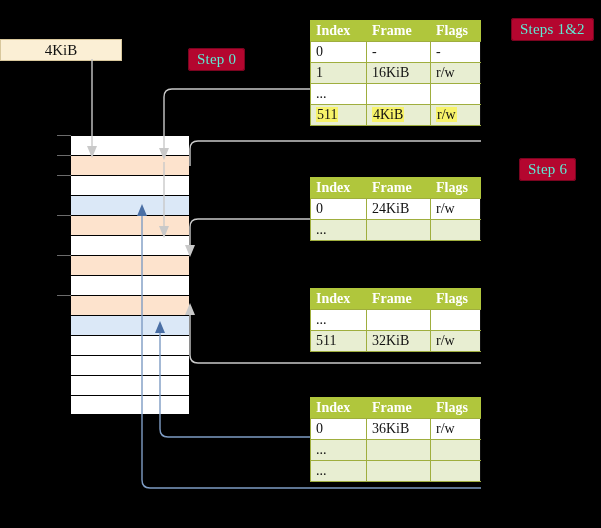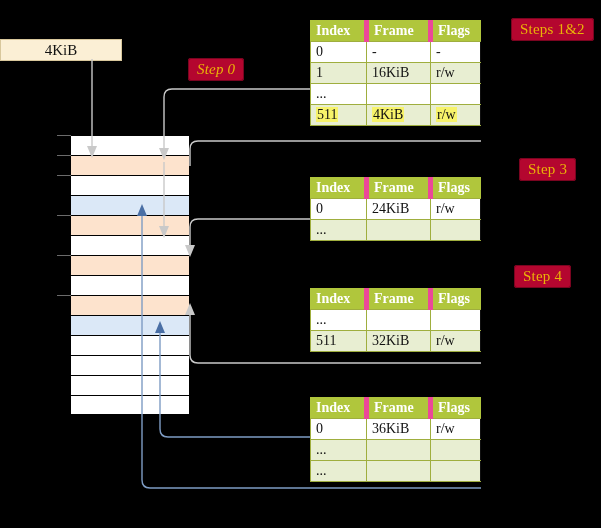--- a/index.html
+++ b/index.html
@@ -9,21 +9,21 @@
     font-family:"Liberation Serif", serif;
     position:relative;
     overflow:hidden;
   }
   .stage{position:absolute;left:0;top:0;width:601px;height:528px;}
 
   
   .badge{
     position:absolute;
     background:#b4062f;
-    color:#eab308;
+    color:#5eead4;
     font-family:"Liberation Serif", serif;
     font-size:15px;
     line-height:20px;
     padding:1px 9px 2px 9px;
     border-radius:3px;
     white-space:nowrap;
     box-shadow:0 0 0 1px #7a0420 inset;
     letter-spacing:.2px;
   }
 
@@ -63,21 +63,21 @@
     background:#b0c63c;
     color:#ffffff;
     font-weight:bold;
     font-size:14px;
     border-color:#ffffff;
     border-top-color:#b0c63c;
     border-left-color:#b0c63c;
     border-right-color:#b0c63c;
     border-bottom-color:#9fae3e;
   }
-  .ptable thead th + th{border-left:5px solid #ec4899;}
+  .ptable thead th + th{border-left:1px solid #ec4899;}
   .ptable tbody tr.alt td{background:#e8eed2;}
   .ptable tbody tr td{background:#ffffff;}
   .ptable tbody tr.alt td{background:#e8eed2;}
   .ptable td.dim{border-right:1px solid #111;}
   .hl{background:#f7f36a;padding:0 1px;}
   .colA{width:56px;}
   .colB{width:64px;}
   .colC{width:50px;margin-top:24px;}
 
   
@@ -110,31 +110,28 @@
 </style>
 </head>
 <body>
 
 <div class="stage">
 
   <div class="kib-box" style="left:0px;top:39px;width:120px;">
     <span>4KiB</span>
   </div>
 
-  <div class="badge" style="left:188px;top:58px;font-style:italic;">
+  <div class="badge" style="left:188px;top:48px;">
     <span>Step 0</span>
   </div>
   <div class="badge" style="left:511px;top:18px;">
     <span>Steps 1&amp;2</span>
   </div>
   <div class="badge" style="left:519px;top:158px;">
-    <span>Step 3</span>
-  </div>
-  <div class="badge" style="left:514px;top:265px;">
-    <span>Step 4</span>
+    <span>Step 6</span>
   </div>
 
   <div id="memcol">
       <div class="mrow">
         <span class="tick"></span>
       </div>
       <div class="mrow orange">
         <span class="tick"></span>
       </div>
       <div class="mrow">

